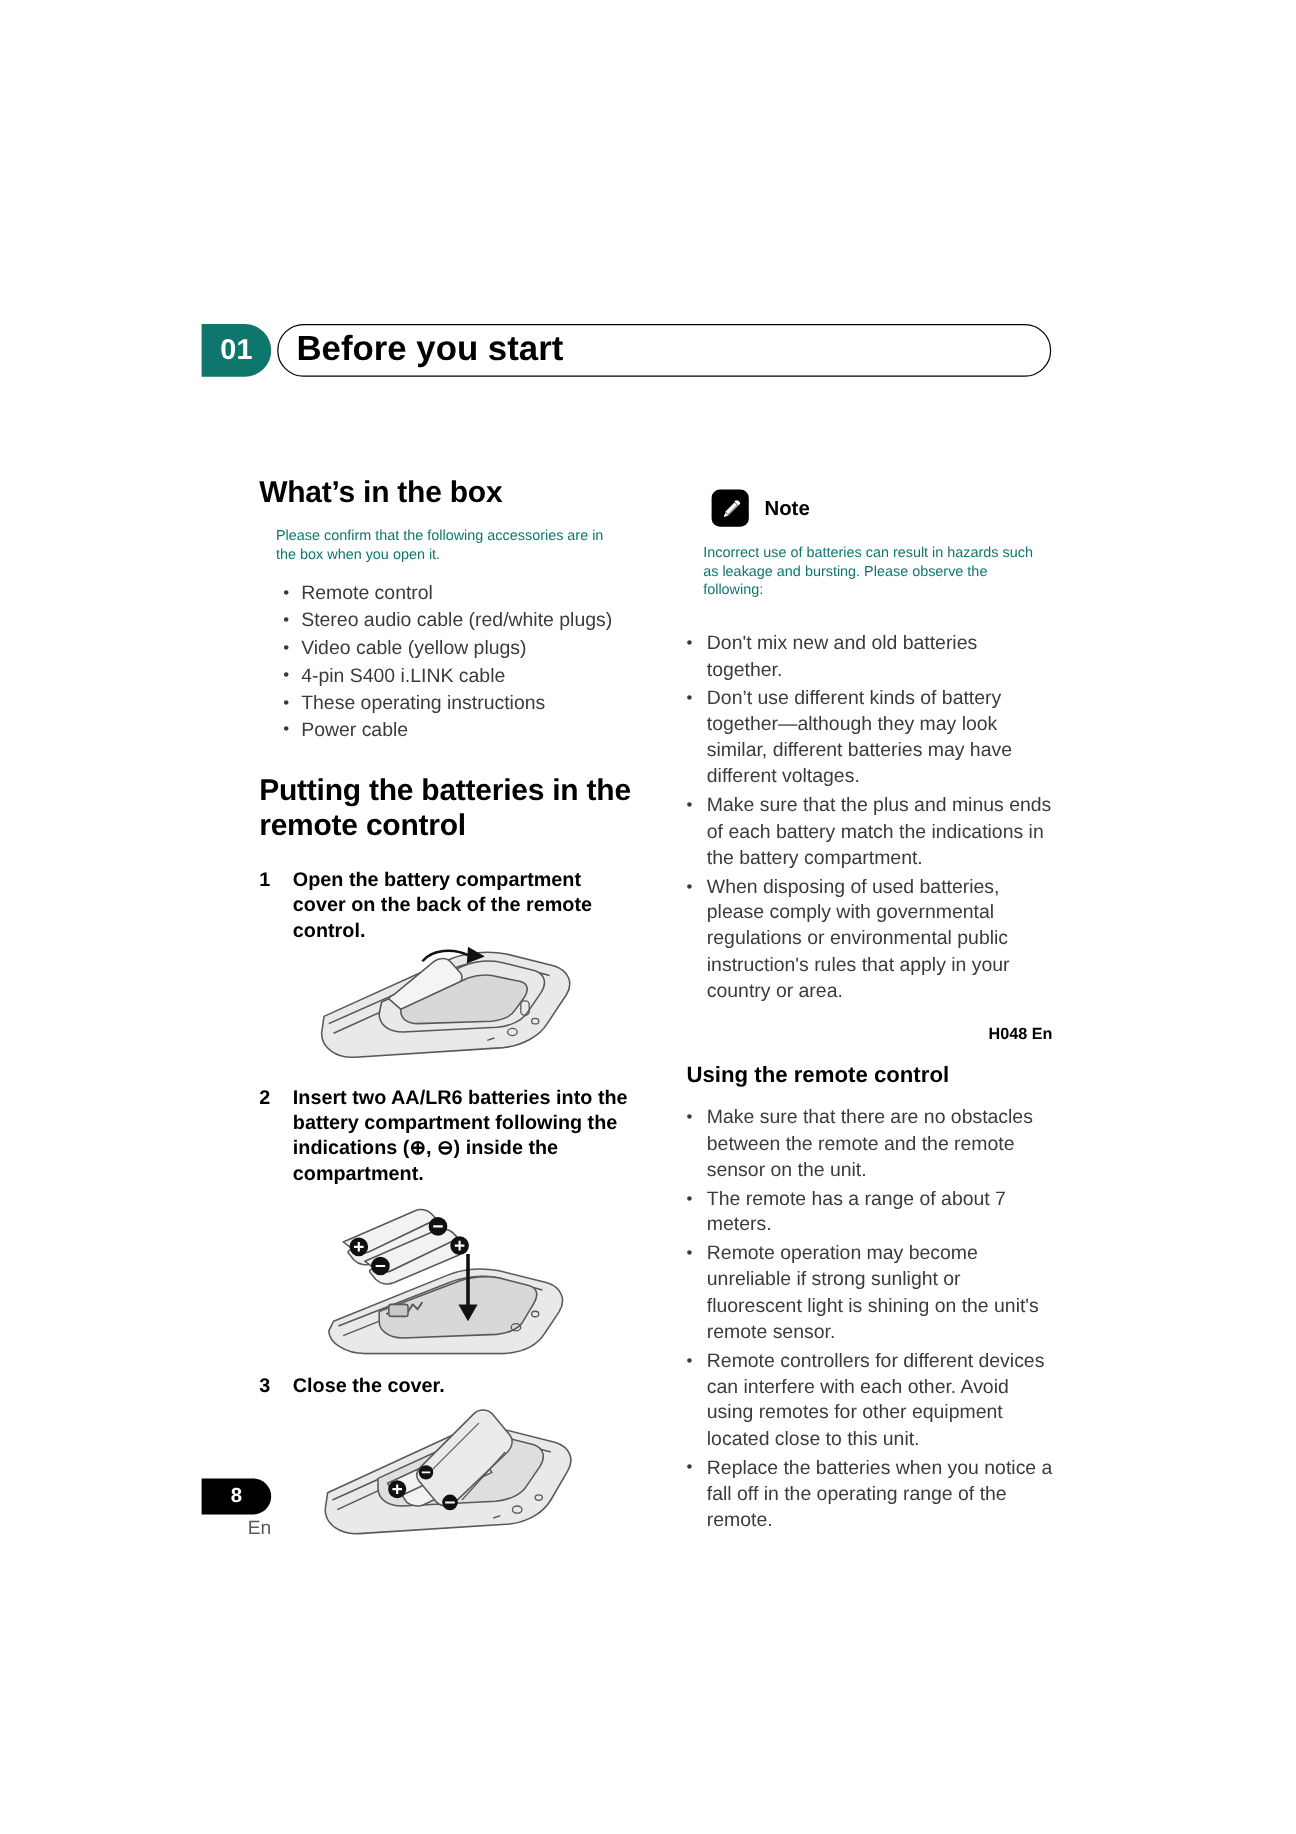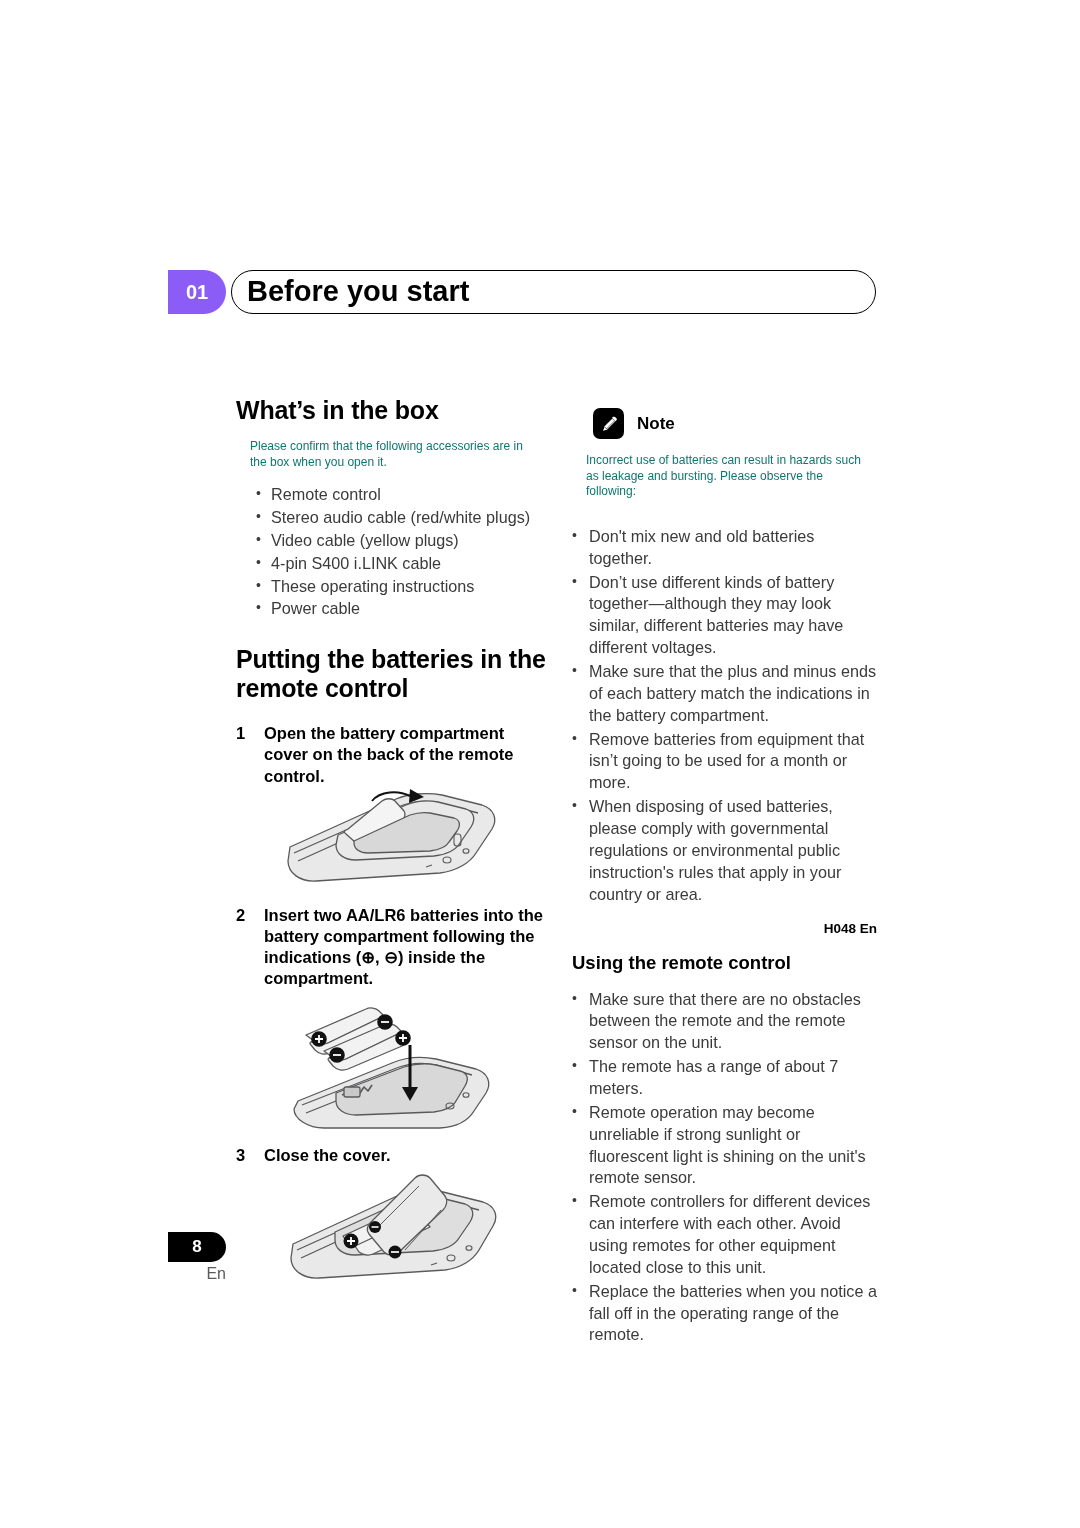--- a/index.html
+++ b/index.html
@@ -28,25 +28,25 @@
     top: 270px;
     width: 708px;
     height: 44px;
   }
   .chapter-badge {
     position: absolute;
     left: 0;
     top: 0;
     width: 58px;
     height: 44px;
-    background: #8b5cf6;
+    background: #0f766e;
     border-radius: 0 22px 22px 0;
     color: #ffffff;
     font-weight: bold;
-    font-size: 20px;
+    font-size: 24px;
     line-height: 44px;
     text-align: center;
     letter-spacing: 0px;
   }
   .chapter-bar {
     position: absolute;
     left: 63px;
     top: 0;
     right: 0;
     height: 44px;
@@ -61,21 +61,21 @@
     height: 44px;
     line-height: 43px;
     font-size: 29px;
     font-weight: bold;
     color: #000000;
   }
 
   
   .col-left {
     position: absolute;
-    left: 236px;
+    left: 216px;
     top: 396px;
     width: 310px;
   }
   .col-right {
     position: absolute;
     left: 572px;
     top: 408px;
     width: 305px;
   }
 
@@ -404,21 +404,20 @@
     </div>
 
     <p class="body-text">Incorrect use of batteries can result in hazards such as leakage and bursting. Please observe the following:</p>
 
     <div class="spacer-12"></div>
 
     <ul class="bullets flush">
       <li>Don't mix new and old batteries together.</li>
       <li>Don’t use different kinds of battery together—although they may look similar, different batteries may have different voltages.</li>
       <li>Make sure that the plus and minus ends of each battery match the indications in the battery compartment.</li>
-      <li>Remove batteries from equipment that isn’t going to be used for a month or more.</li>
       <li>When disposing of used batteries, please comply with governmental regulations or environmental public instruction's rules that apply in your country or area.</li>
     </ul>
 
     <div class="code-line">H048 En</div>
 
     <div class="spacer-16"></div>
 
     <h3 class="sub-title">Using the remote control</h3>
 
     <div class="spacer-12"></div>

